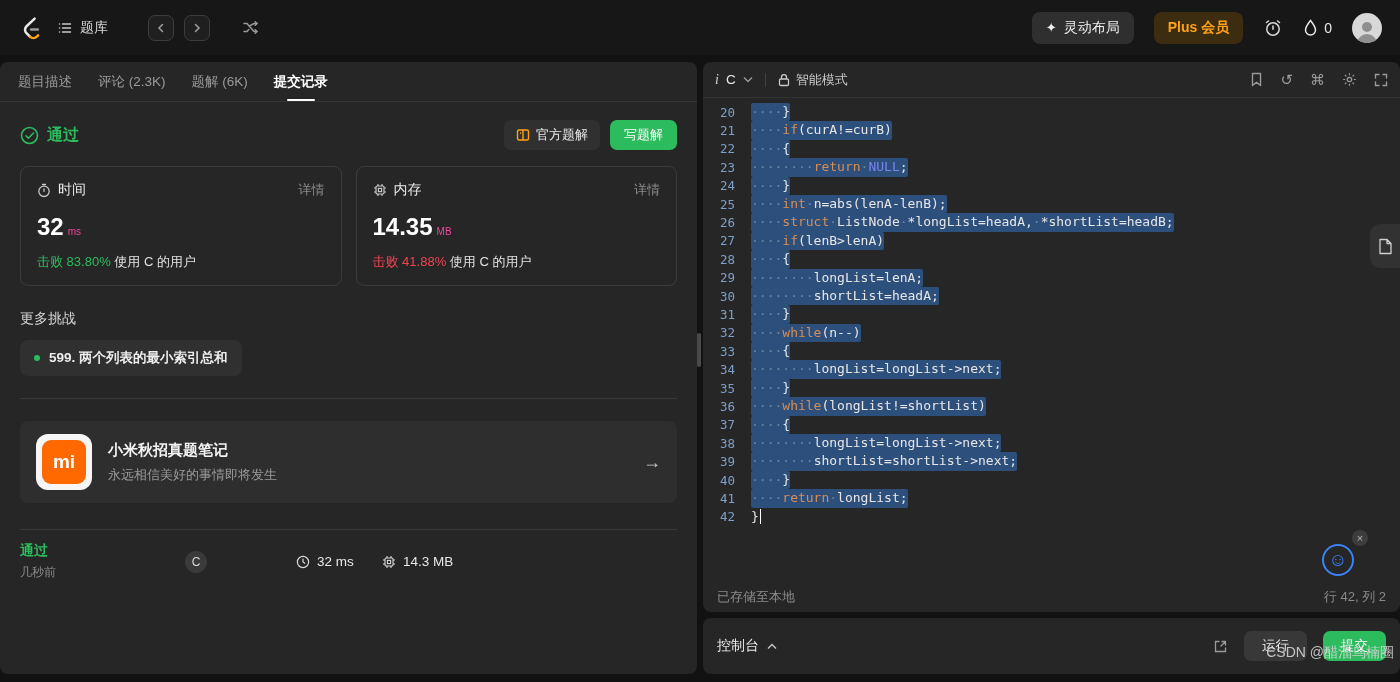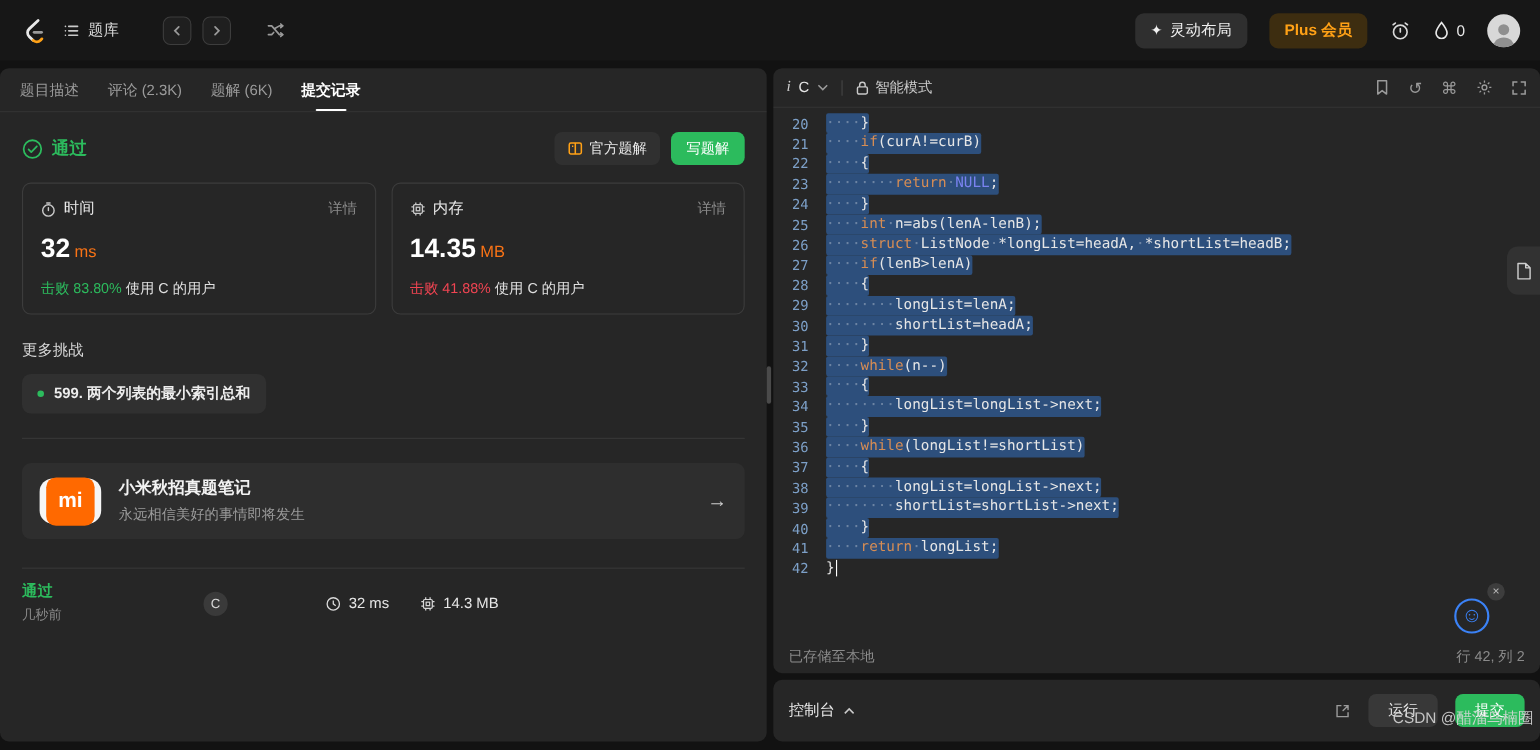--- a/index.html
+++ b/index.html
@@ -43,30 +43,30 @@
   .accepted{display:flex;align-items:center;gap:8px;color:var(--c-green);font-size:16px;font-weight:bold;}
   .res-actions{display:flex;gap:10px;}
   .btn-official{background:#303030;border-radius:7px;padding:6px 12px;font-size:13px;color:#e8e8e8;display:flex;align-items:center;gap:6px;}
   .btn-write{background:var(--c-green);border-radius:7px;padding:6px 14px;font-size:13px;color:#fff;}
   .cards{display:flex;gap:14px;}
   .stat-card{flex:1;border:1px solid #3c3c3c;border-radius:8px;padding:14px 16px;}
   .card-head{display:flex;justify-content:space-between;align-items:center;font-size:14px;color:#e8e8e8;}
   .card-head .t{display:flex;align-items:center;gap:7px;}
   .detail{color:#8a8a8a;font-size:13px;cursor:pointer;}
   .big-val{margin-top:14px;font-size:24px;font-weight:bold;color:#fff;}
-  .big-val .unit{font-size:15px;font-weight:normal;color:#f97316;margin-left:4px;}
+  .big-val .unit{font-size:10px;font-weight:normal;color:#ec4899;margin-left:4px;}
   .beat-line{margin-top:12px;font-size:13px;color:#e0e0e0;}
   .beat-up{color:var(--c-green);}
   .beat-down{color:var(--c-red);}
   .more-title{margin-top:24px;font-size:14px;color:#d6d6d6;}
   .challenge-pill{margin-top:12px;display:inline-flex;align-items:center;gap:9px;background:#303030;border-radius:8px;padding:9px 14px;font-size:13.5px;font-weight:bold;color:#ededed;cursor:pointer;}
   .dot{width:6px;height:6px;border-radius:50%;background:var(--c-green);}
   .hr{height:1px;background:#383838;margin:22px 0;}
   .promo{background:#2e2e2e;border-radius:8px;padding:13px 16px;display:flex;align-items:center;gap:16px;cursor:pointer;}
-  .mi-outer{width:56px;height:41px;background:#f6f6f6;border-radius:12px;display:flex;align-items:center;justify-content:center;flex-shrink:0;}
+  .mi-outer{width:56px;height:56px;background:#f6f6f6;border-radius:12px;display:flex;align-items:center;justify-content:center;flex-shrink:0;}
   .mi-inner{width:44px;height:44px;background:#ff6900;border-radius:9px;color:#fff;font-weight:bold;font-size:19px;display:flex;align-items:center;justify-content:center;}
   .promo-txt{flex:1;}
   .promo-title{font-size:15px;font-weight:bold;color:#f2f2f2;}
   .promo-sub{font-size:13px;color:#9a9a9a;margin-top:6px;}
   .promo-arrow{color:#c9c9c9;font-size:18px;}
   .sub-table{margin-top:26px;}
   .thead{display:flex;align-items:center;color:#9a9a9a;font-size:13.5px;padding-bottom:12px;}
   .tcol1{width:165px;display:flex;align-items:center;gap:5px;}
   .tcol2{width:111px;display:flex;align-items:center;gap:5px;}
   .tcol3{width:86px;}

